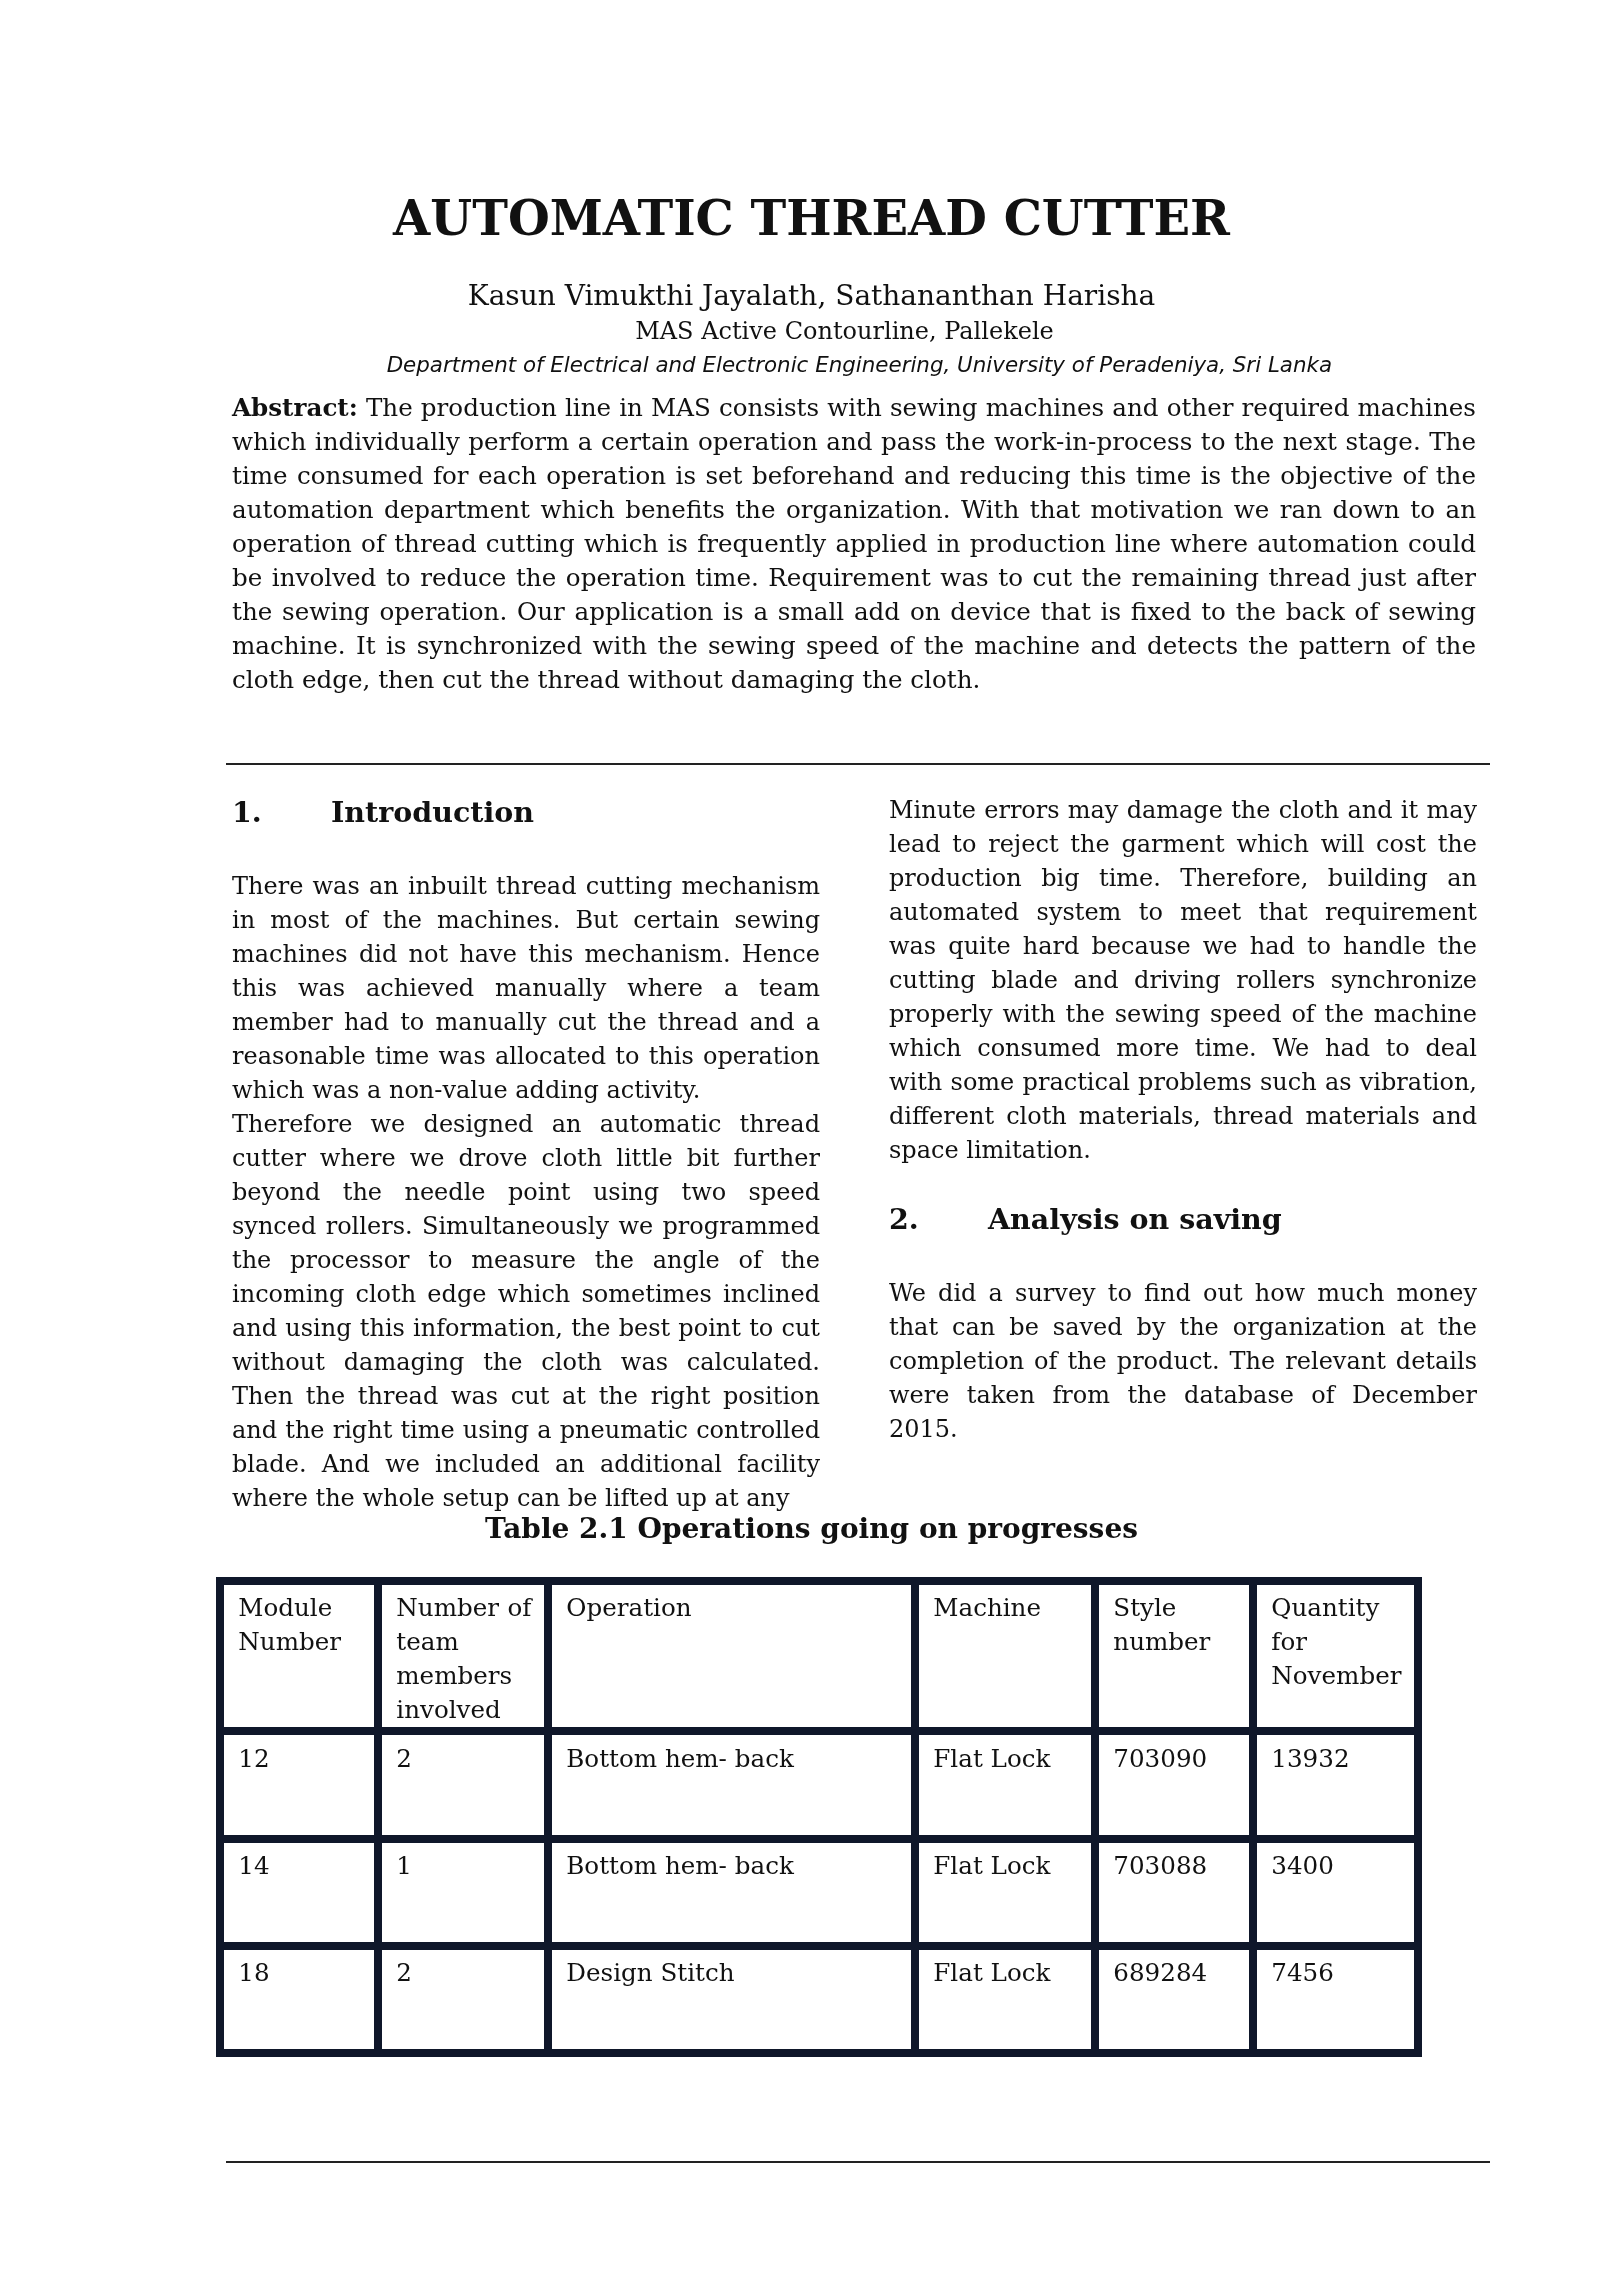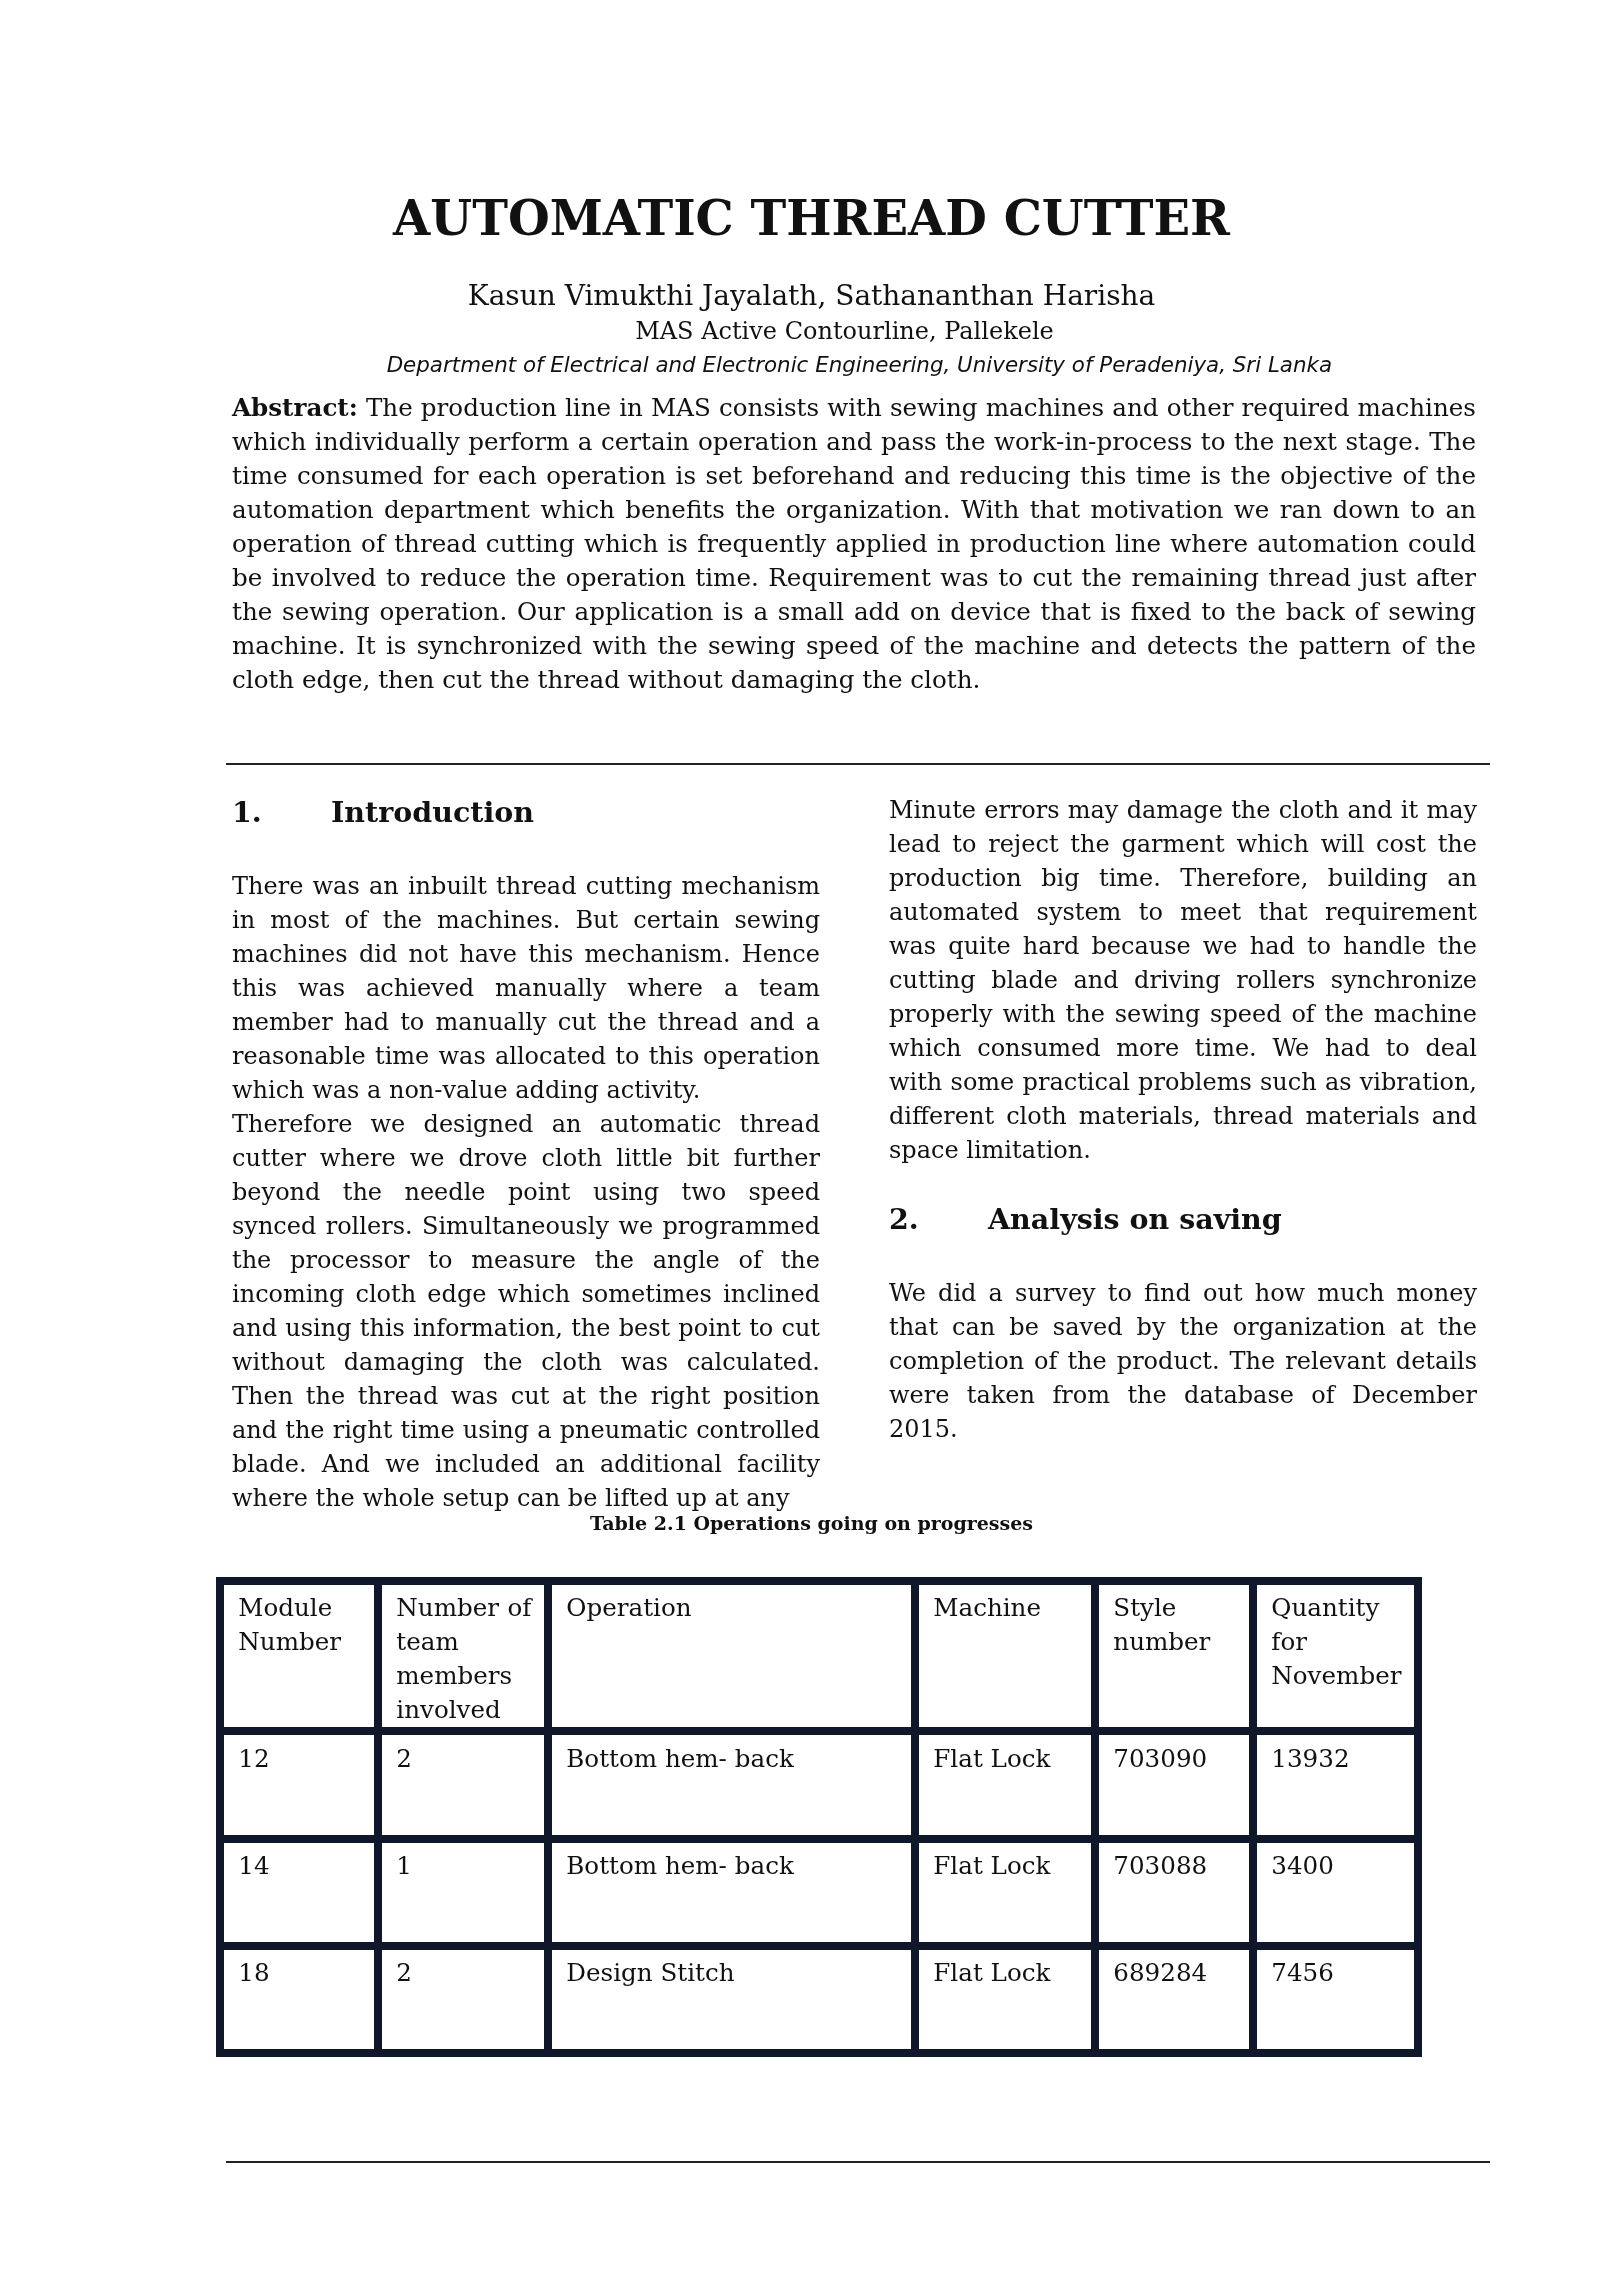--- a/index.html
+++ b/index.html
@@ -18,21 +18,21 @@
   #rule-top { top: 763px; }
   #rule-bottom { top: 2161px; }
   .col { width: 588px; font-size: 24px; line-height: 34px; text-align: justify; }
   #col-left { left: 232px; top: 793px; }
   #col-right { left: 889px; top: 793px; }
   .h { font-weight: bold; font-size: 28.5px; line-height: 38px; margin: 0; display: flex; }
   .h .num { width: 99px; }
   .p { margin: 0; }
   .gap-sm { height: 33px; }
   .gap-h { height: 38px; }
-  #caption { left: 0; width: 1623px; top: 1512px; text-align: center; font-weight: bold; font-size: 19px; }
+  #caption { left: 0; width: 1623px; top: 1512px; text-align: center; font-weight: bold; font-size: 28px; }
   #ops-table { left: 216px; top: 1577px; border-collapse: collapse; font-size: 24.6px; }
   #ops-table td, #ops-table th { border: 8px solid #0f172a; vertical-align: top; text-align: left;
         font-weight: normal; padding: 6.3px 12.7px 0 14.3px; line-height: 34px; }
   #ops-table thead th { height: 133px; }
   #ops-table tbody td { height: 93px; }
 </style>
 </head>
 <body>
 
 <div id="title" class="abs">AUTOMATIC THREAD CUTTER</div>

